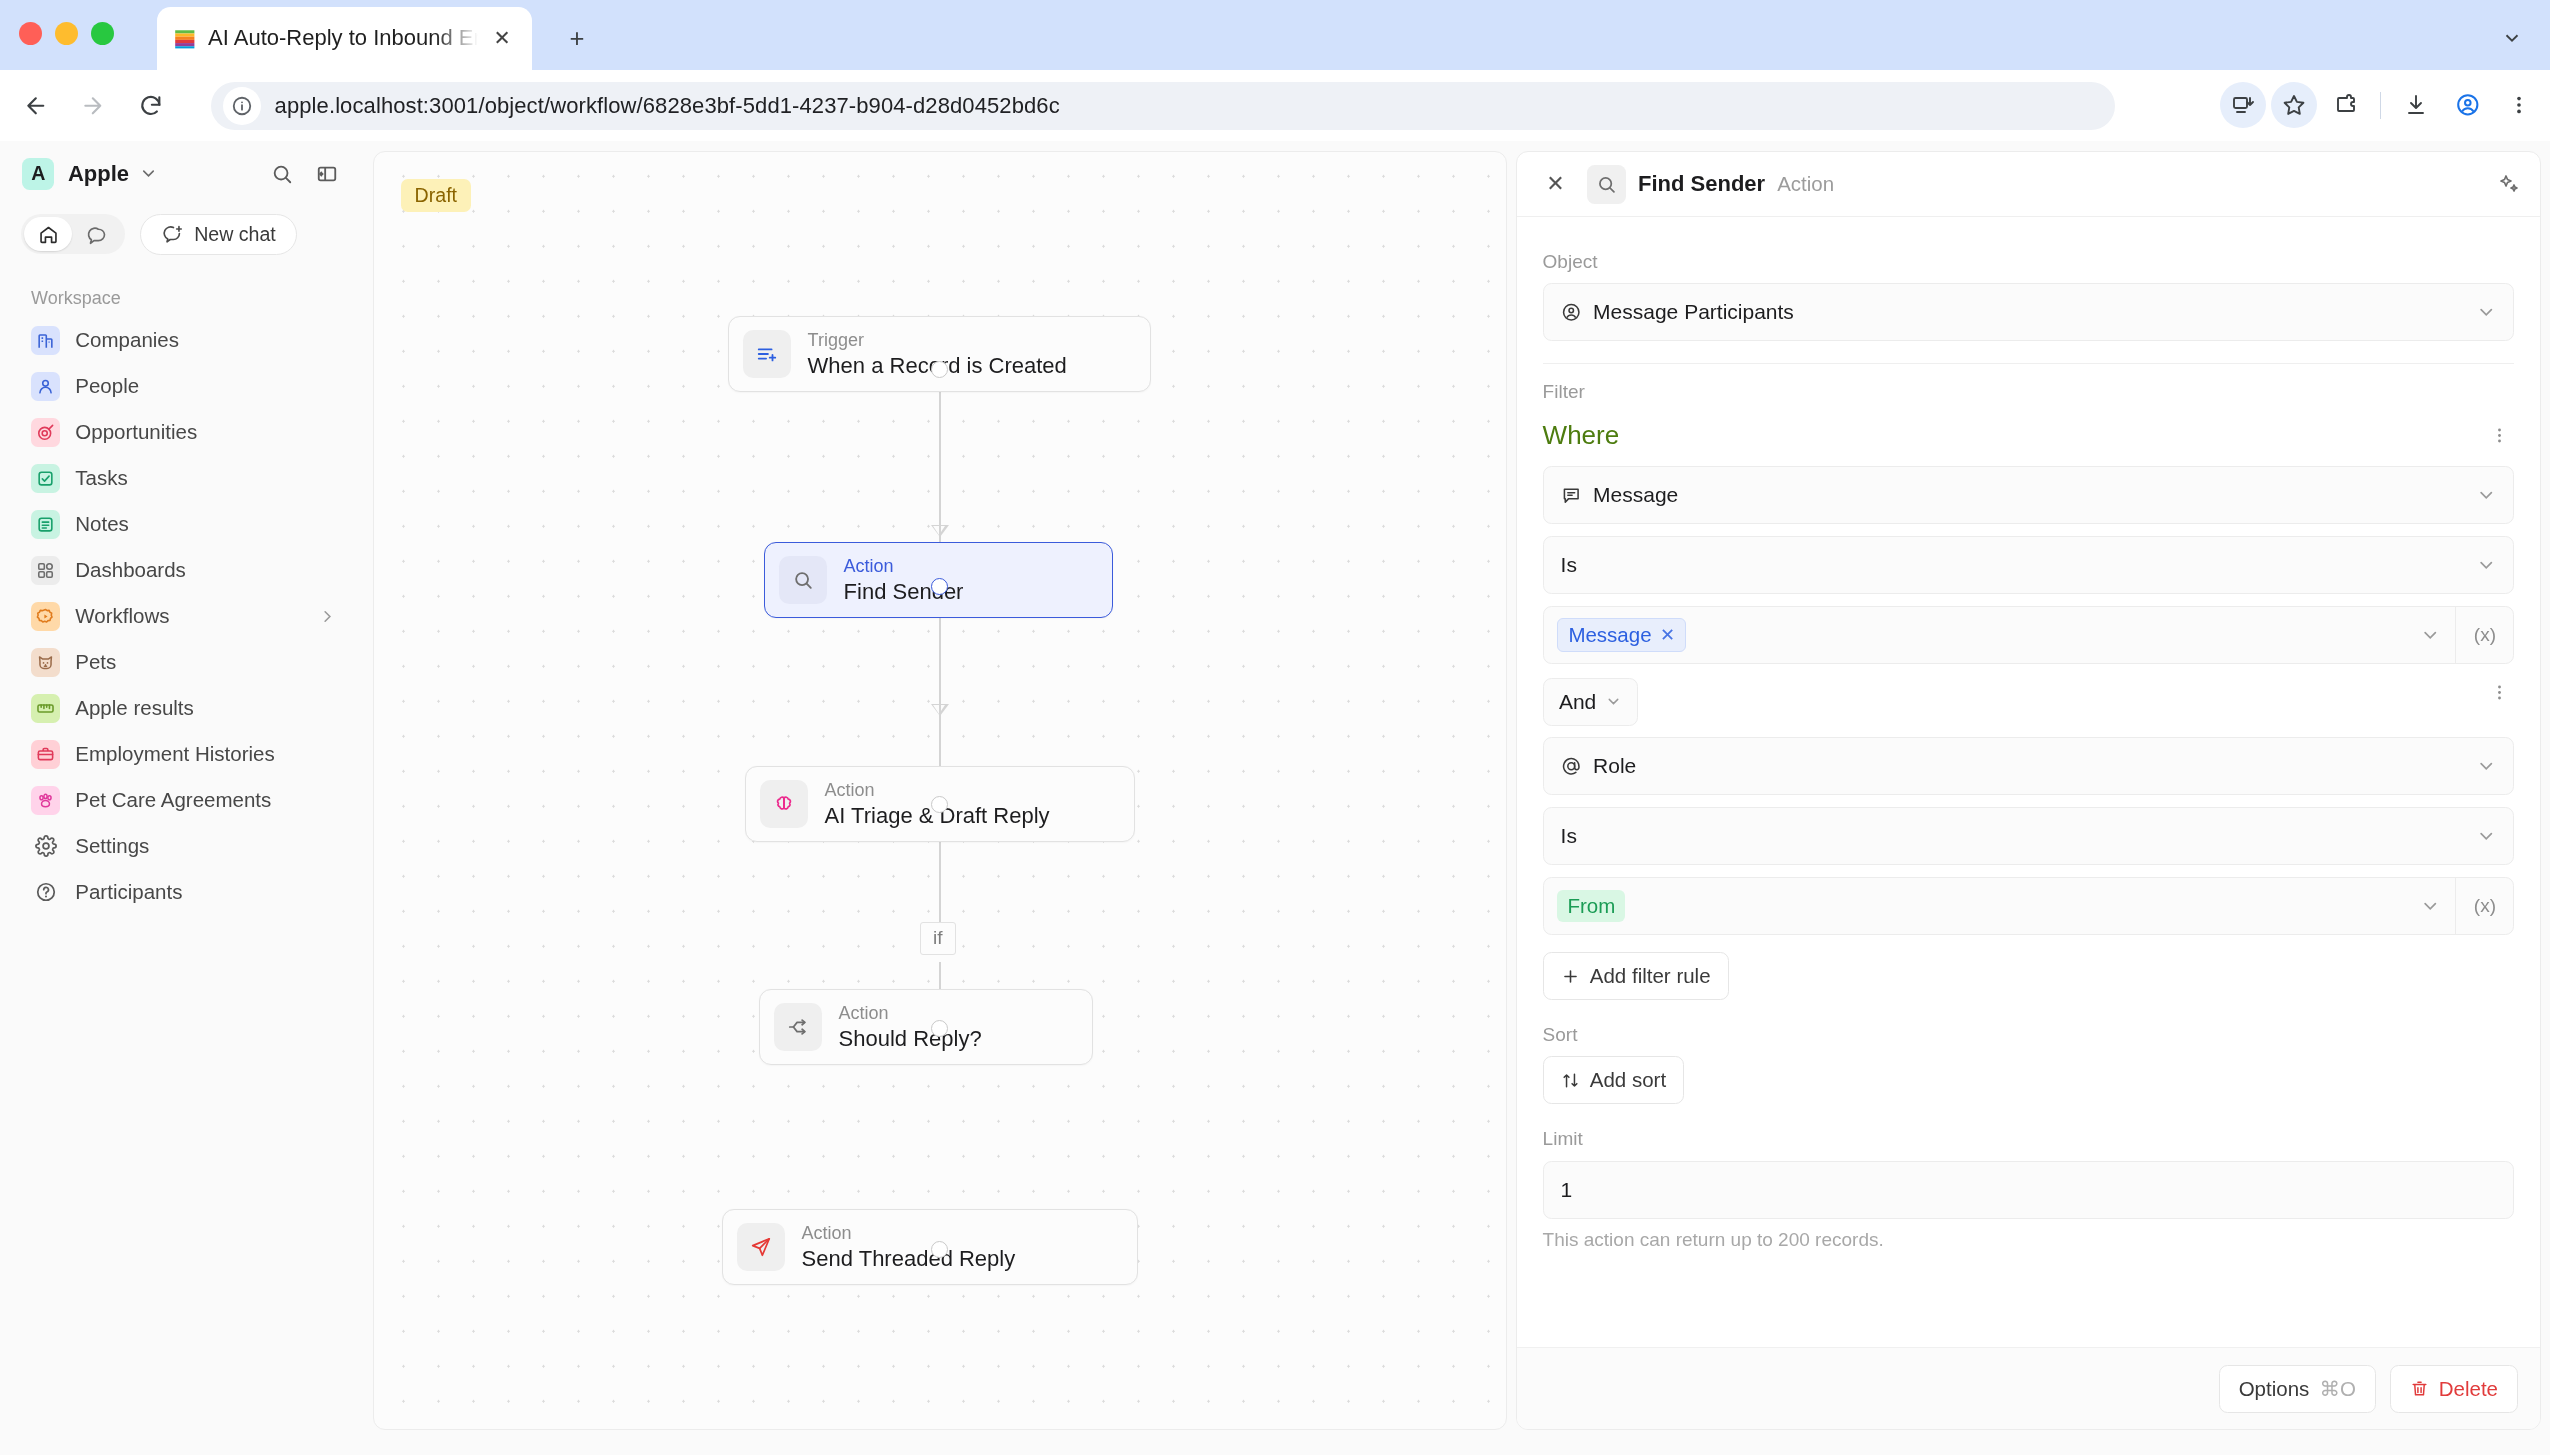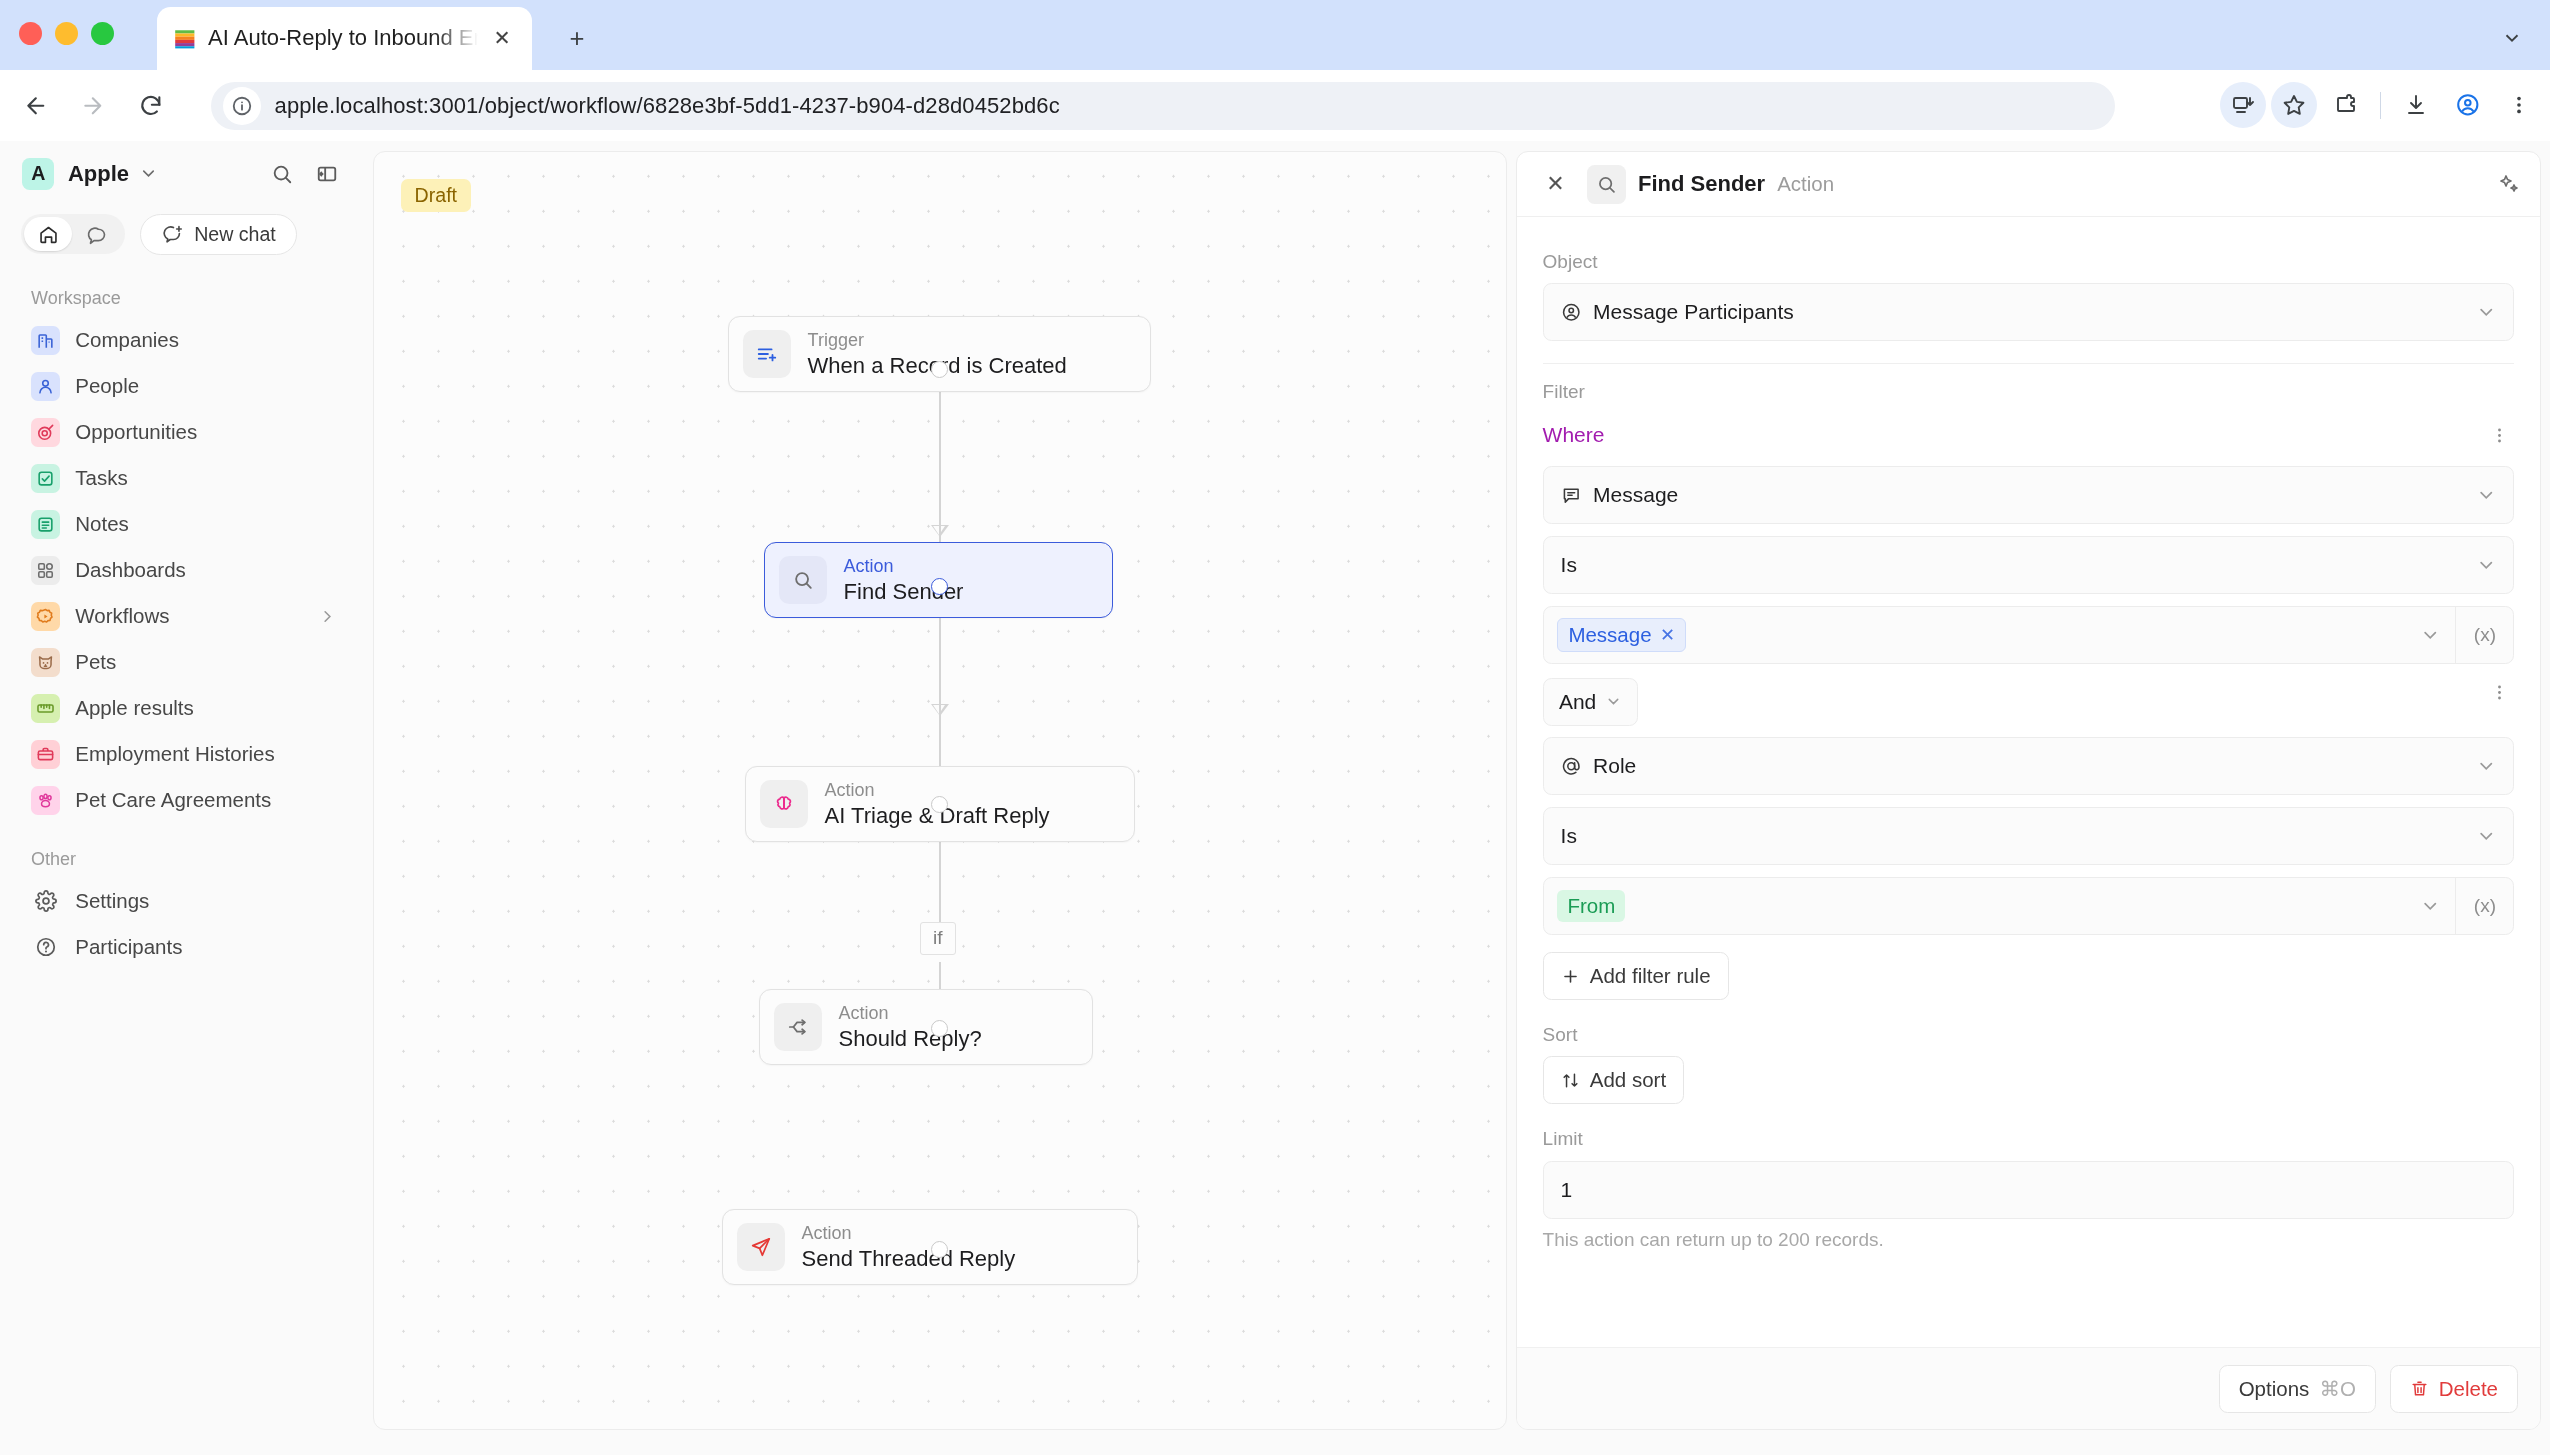--- a/index.html
+++ b/index.html
@@ -179,21 +179,21 @@
   .fld-label { font-size: 19px; color: #9a9a9a; margin: 12px 0 10.2px; }
   .sel {
     display: flex; align-items: center; gap: 12px; height: 58px;
     background: #fbfbfb; border: 0.9px solid #ececec; border-radius: 8.5px;
     padding: 0 17px; font-size: 21px; color: #1d1d1f; margin-bottom: 12px;
   }
   .sel .chev { margin-left: auto; color: #9a9a9a; display: flex; align-items: center; }
   .divider { height: 0.9px; background: #efefef; margin: 22px 0 17px; }
 
   .where-row { display: flex; align-items: center; height: 44px; margin-bottom: 8.5px; }
-  .where-label { font-size: 21px; color: #a21caf; }
+  .where-label { font-size: 26px; color: #4d7c0f; }
   .kebab { margin-left: auto; color: #8d8d8d; display: flex; align-items: center; width: 29px; height: 29px; justify-content: center; }
 
   .val-row {
     display: flex; align-items: center; height: 58px;
     background: #fbfbfb; border: 0.9px solid #ececec; border-radius: 8.5px; margin-bottom: 12px;
   }
   .val-main { flex: 1; display: flex; align-items: center; padding: 0 13.6px; gap: 8.5px; min-width: 0; }
   .chip {
     display: inline-flex; align-items: center; gap: 8.5px; padding: 4.3px 10.2px;
     border-radius: 6px; font-size: 20.5px;
@@ -546,21 +546,20 @@
           <svg width="19" height="19" viewBox="0 0 24 24" fill="none" stroke="#e0379b" stroke-width="1.9">
               <ellipse cx="7" cy="8.5" rx="2" ry="2.6"></ellipse>
               <ellipse cx="12" cy="6.8" rx="2" ry="2.8"></ellipse>
               <ellipse cx="17" cy="8.5" rx="2" ry="2.6"></ellipse>
               <path d="M12 12c2.8 0 5 2 5 4.2S14.8 20 12 20s-5-1.6-5-3.8S9.2 12 12 12z"></path>
             </svg>
         </span>
         <span>Pet Care Agreements</span>
       </div>
 
-      <div class="sb-section">Other</div>
 
       <div class="sb-item plain">
         <span class="sb-icon">
           <svg width="22" height="22" viewBox="0 0 24 24" fill="none" stroke="#5b5b5b" stroke-width="1.9" stroke-linejoin="round">
               <circle cx="12" cy="12" r="3.2"></circle>
               <path d="M19.4 15a1.6 1.6 0 0 0 .3 1.8l.1.1a2 2 0 1 1-2.8 2.8l-.1-.1a1.6 1.6 0 0 0-1.8-.3 1.6 1.6 0 0 0-1 1.5V21a2 2 0 1 1-4 0v-.1A1.6 1.6 0 0 0 9 19.4a1.6 1.6 0 0 0-1.8.3l-.1.1a2 2 0 1 1-2.8-2.8l.1-.1a1.6 1.6 0 0 0 .3-1.8 1.6 1.6 0 0 0-1.5-1H3a2 2 0 1 1 0-4h.1A1.6 1.6 0 0 0 4.6 9a1.6 1.6 0 0 0-.3-1.8l-.1-.1a2 2 0 1 1 2.8-2.8l.1.1a1.6 1.6 0 0 0 1.8.3H9a1.6 1.6 0 0 0 1-1.5V3a2 2 0 1 1 4 0v.1a1.6 1.6 0 0 0 1 1.5 1.6 1.6 0 0 0 1.8-.3l.1-.1a2 2 0 1 1 2.8 2.8l-.1.1a1.6 1.6 0 0 0-.3 1.8V9a1.6 1.6 0 0 0 1.5 1H21a2 2 0 1 1 0 4h-.1a1.6 1.6 0 0 0-1.5 1z"></path>
             </svg>
         </span>
         <span>Settings</span>
       </div>

